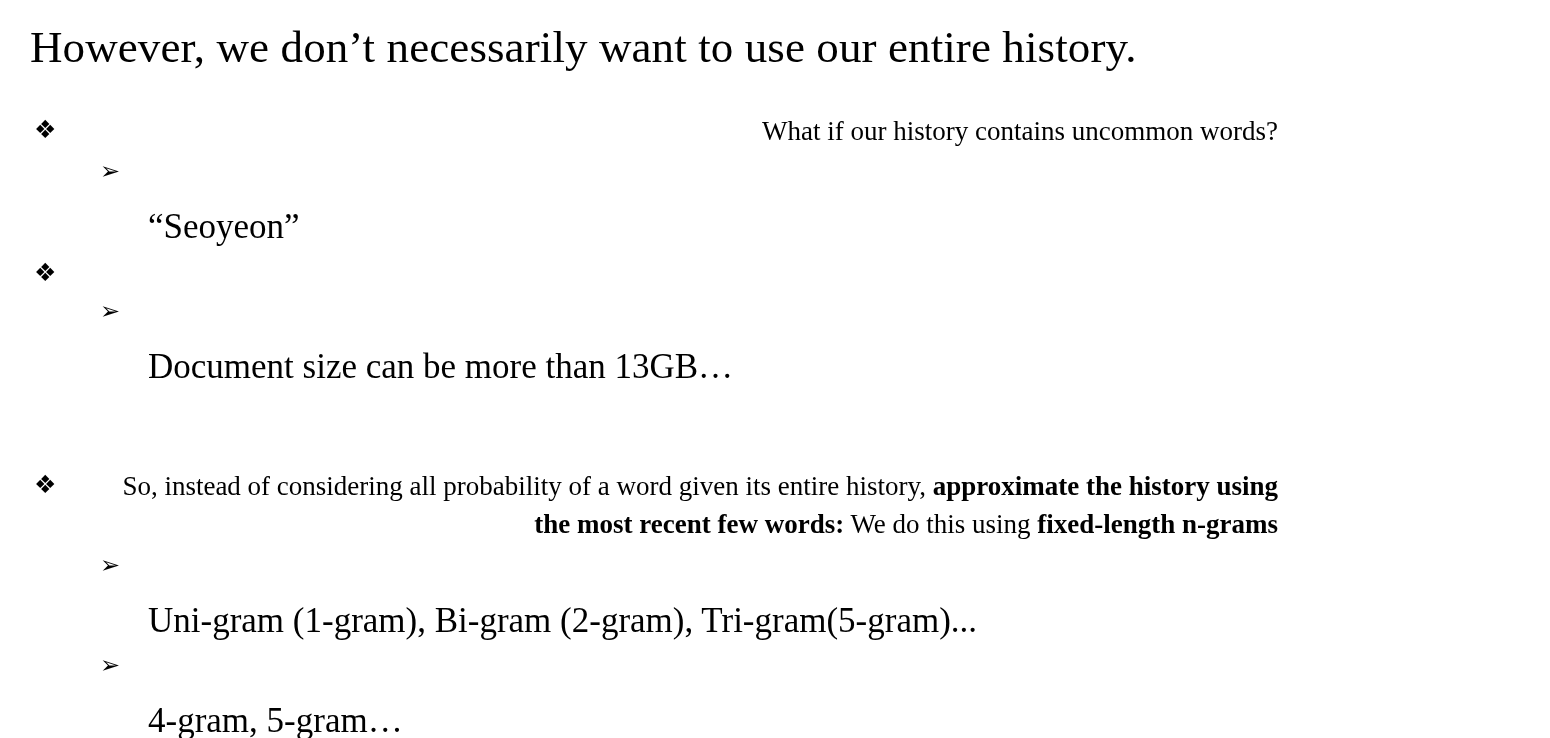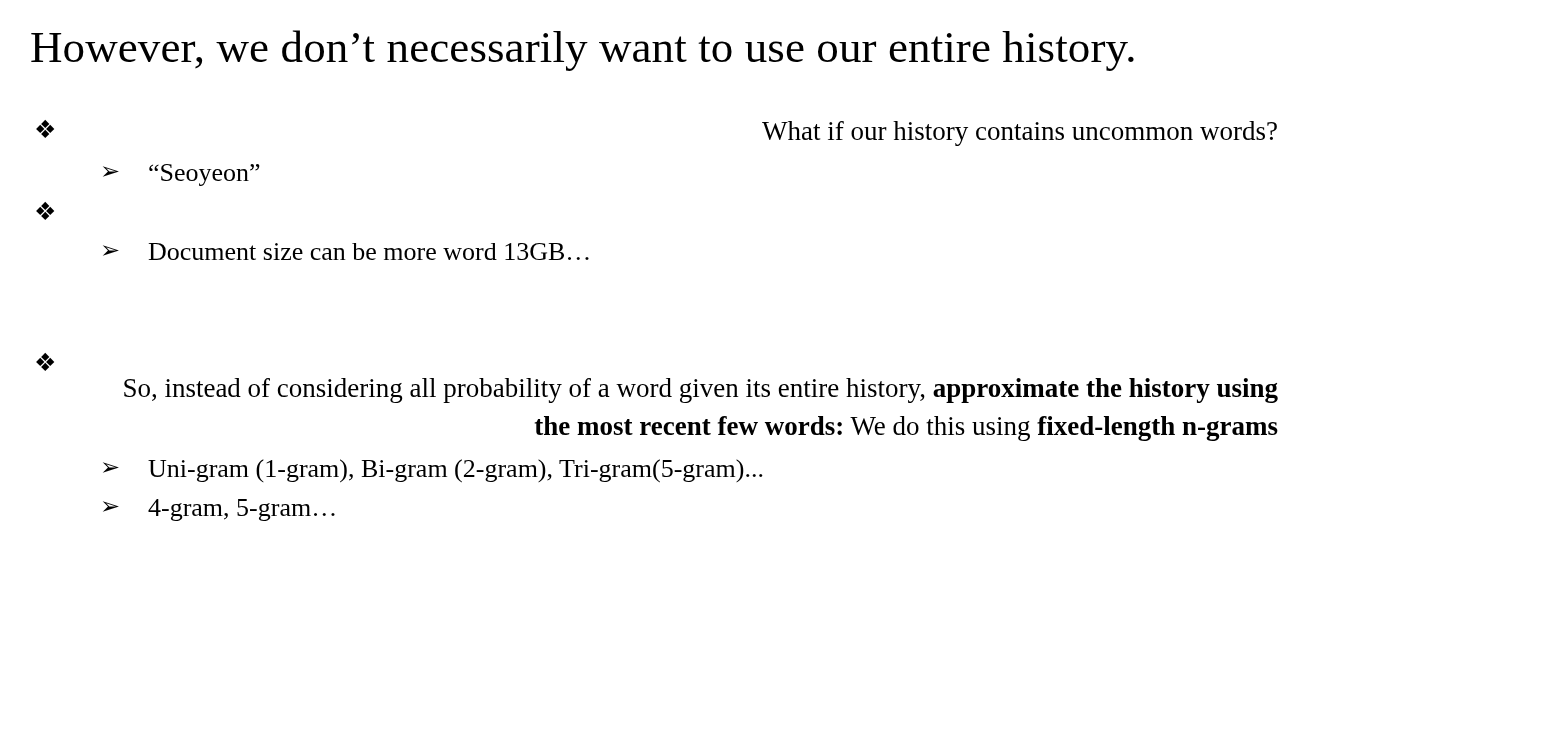--- a/index.html
+++ b/index.html
@@ -65,28 +65,29 @@
     flex: 0 0 auto;
     width: 118px;
     font-size: 24px;
     line-height: 1.45;
     text-align: left;
     padding-left: 70px;
     box-sizing: border-box;
   }
   .lvl2 > .text {
     flex: 1 1 auto;
-    font-size: 26px;
+    font-size: 35px;
     line-height: 1.45;
+    margin-top: 48px;
   }
   .gap {
     height: 72px;
   }
   b, strong { font-weight: 700; }
-  .rich { white-space: normal; margin-top: 24px; }
+  .rich { white-space: normal; }
 </style>
 </head>
 <body>
 
 <div class="slide">
 
   <h1 class="slide-title">However, we don’t necessarily want to use our entire history.</h1>
 
   <ul class="bullet-list">
 
@@ -99,21 +100,21 @@
       <span class="marker">➢</span>
       <span class="text">“Seoyeon”</span>
     </li>
 
     <li class="lvl1">
       <span class="marker">❖</span>
     </li>
 
     <li class="lvl2">
       <span class="marker">➢</span>
-      <span class="text">Document size can be more word 13GB…</span>
+      <span class="text">Document size can be more than 13GB…</span>
     </li>
 
     <li class="gap"></li>
 
     <li class="lvl1">
       <span class="marker">❖</span>
       <span class="text rich"><span>So, instead of considering all probability of a word given its entire history, </span><b>approximate the history using the most recent few words:</b><span> We do this using </span><b>fixed-length n-grams</b></span>
     </li>
 
     <li class="lvl2">

